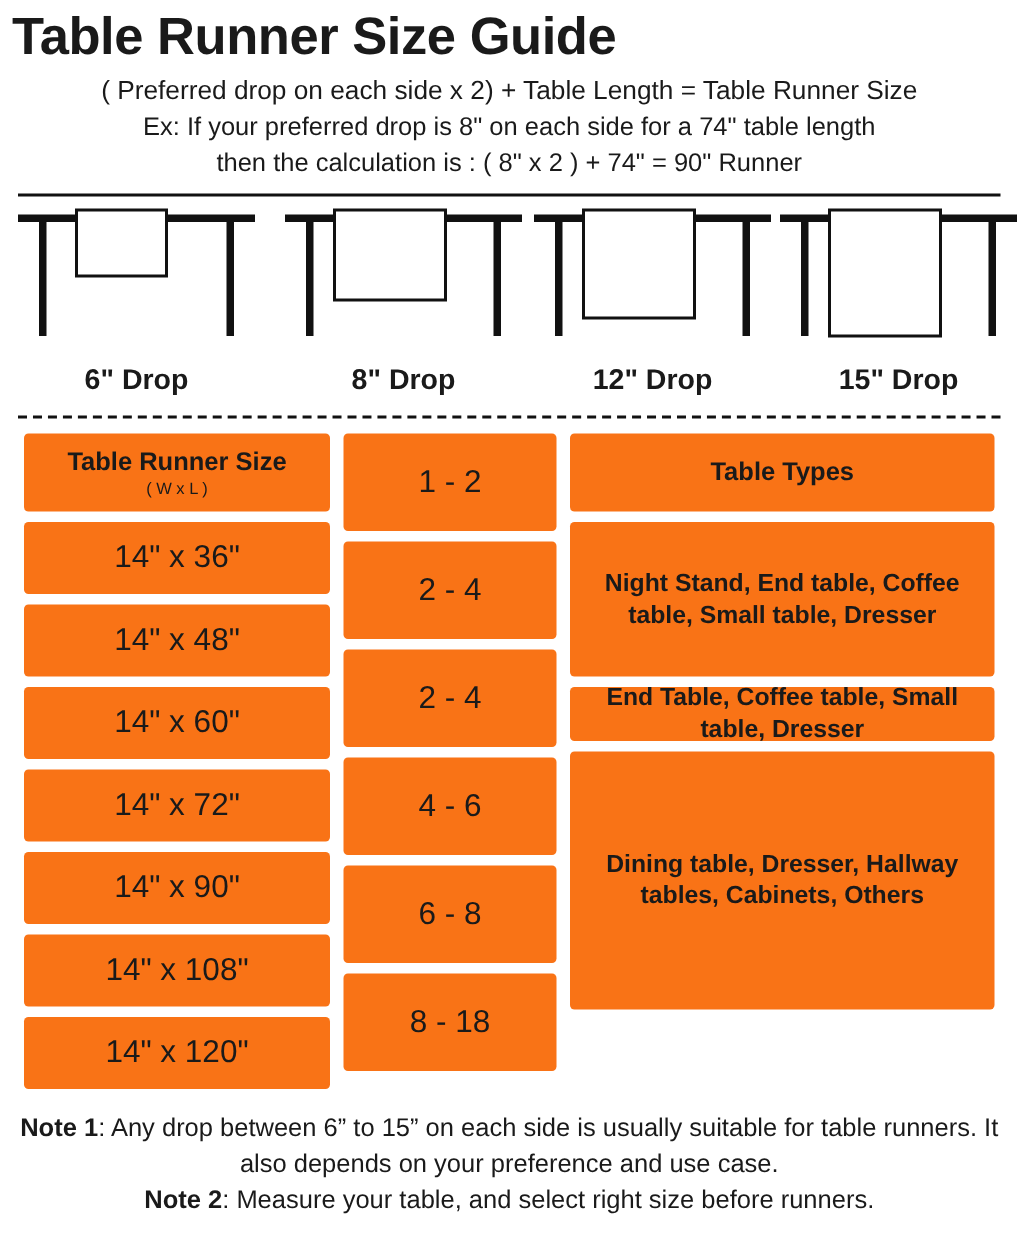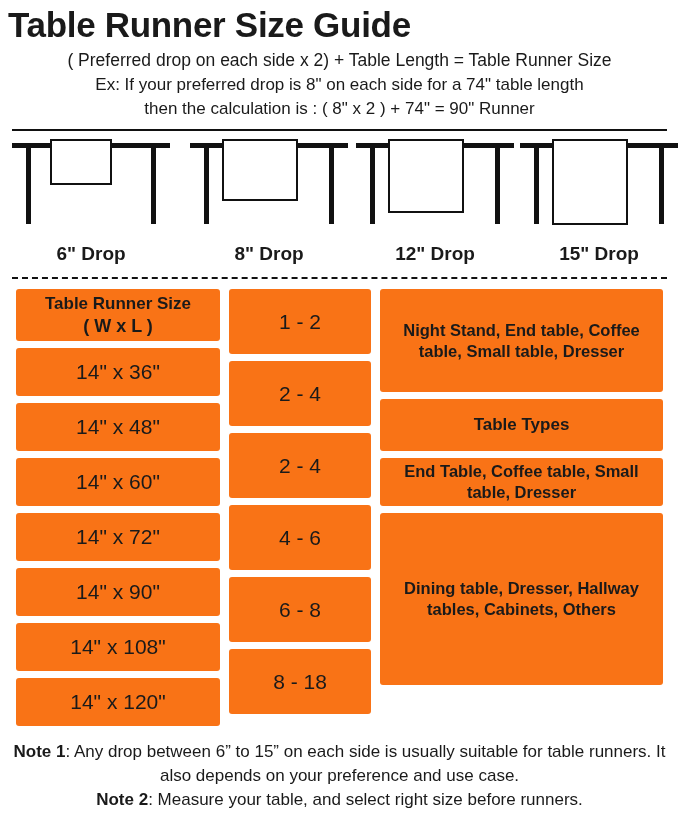--- a/index.html
+++ b/index.html
@@ -113,40 +113,40 @@
     text-align: center;
     margin-bottom: 7px;
     box-sizing: border-box;
   }
   .cell.head {
     height: 52px;
     font-size: 17px;
     font-weight: bold;
   }
   .cell.head .sub {
-    font-size: 18px;
-    font-weight: bold;
+    font-size: 11px;
+    font-weight: normal;
     margin-top: 2px;
   }
   .cell.row {
     height: 48px;
     font-size: 21px;
   }
   .cell.seat {
     height: 65px;
     font-size: 21px;
   }
   .cell.type {
     font-size: 16.5px;
     font-weight: bold;
     line-height: 1.28;
     padding: 6px 14px;
   }
   .t1 { height: 103px; }
-  .t2 { height: 48px; }
+  .t2 { height: 36px; }
   .t3 { height: 172px; }
   
   .notes {
     position: absolute;
     left: 8px;
     right: 8px;
     bottom: 20px;
     text-align: center;
     font-size: 17px;
     line-height: 1.42;
@@ -225,24 +225,24 @@
     <div class="col-seats">
       <div class="cell seat">1 - 2</div>
       <div class="cell seat">2 - 4</div>
       <div class="cell seat">2 - 4</div>
       <div class="cell seat">4 - 6</div>
       <div class="cell seat">6 - 8</div>
       <div class="cell seat">8 - 18</div>
     </div>
 
     <div class="col-types">
-      <div class="cell type t1">Night Stand, End table, Coffee table, Small table, Dresser</div>
       <div class="cell head">
         <span>Table Types</span>
       </div>
+      <div class="cell type t1">Night Stand, End table, Coffee table, Small table, Dresser</div>
       <div class="cell type t2">End Table, Coffee table, Small table, Dresser</div>
       <div class="cell type t3">Dining table, Dresser, Hallway tables, Cabinets, Others</div>
     </div>
 
   </div>
 
   <div class="notes">
     <div>
       <span class="b">Note 1</span><span>: Any drop between 6” to 15” on each side is usually suitable for table runners. It also depends on your preference and use case.</span>
     </div>

